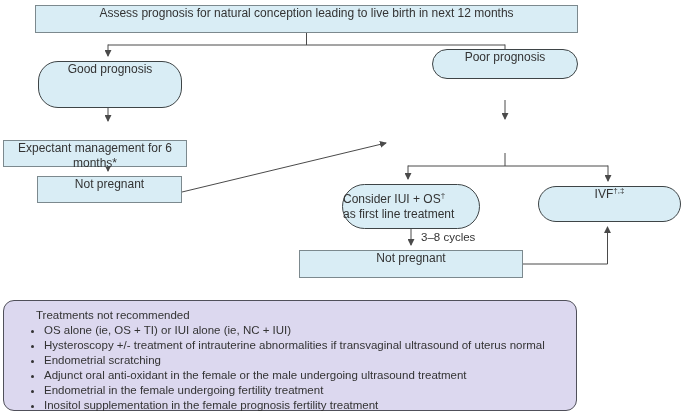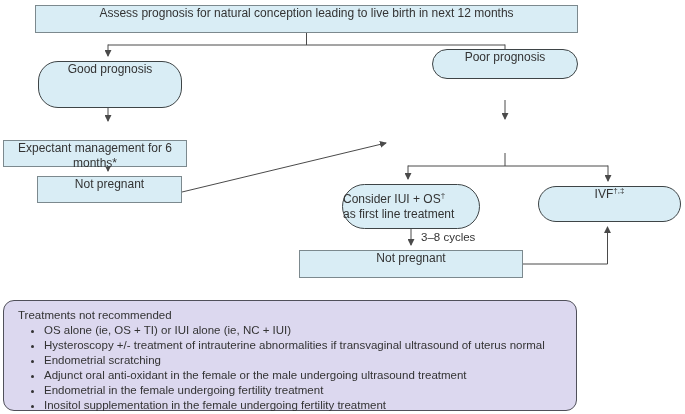--- a/index.html
+++ b/index.html
@@ -34,21 +34,21 @@
   }
   .note{
     position:absolute;z-index:2;box-sizing:border-box;
     left:3px;top:300px;width:574px;height:111px;
     background:var(--note-fill);
     border:1.5px solid var(--note-border);
     border-radius:11px;
     padding:7px 14px 6px 14px;
     font-size:11.5px;line-height:15px;
   }
-  .note-title{margin:0 0 0 0;}
+  .note-title{margin:0 0 0 18px;}
   .note-list{margin:0;padding:0 0 0 26px;list-style:disc;}
   .note-list li{margin:0;padding:0;}
 </style>
 </head>
 <body>
 
 <div class="canvas">
 
   <svg class="wires" width="685" height="414" viewBox="0 0 685 414">
     <defs>
@@ -107,17 +107,17 @@
   </div>
 
   <div class="note">
     <div class="note-title">Treatments not recommended</div>
     <ul class="note-list">
         <li>OS alone (ie, OS + TI) or IUI alone (ie, NC + IUI)</li>
         <li>Hysteroscopy +/- treatment of intrauterine abnormalities if transvaginal ultrasound of uterus normal</li>
         <li>Endometrial scratching</li>
         <li>Adjunct oral anti-oxidant in the female or the male undergoing ultrasound treatment</li>
         <li>Endometrial in the female undergoing fertility treatment</li>
-        <li>Inositol supplementation in the female undergoing fertility treatment</li>
+        <li>Inositol supplementation in the female prognosis fertility treatment</li>
       </ul>
   </div>
 
 </div>
 
 </body></html>

